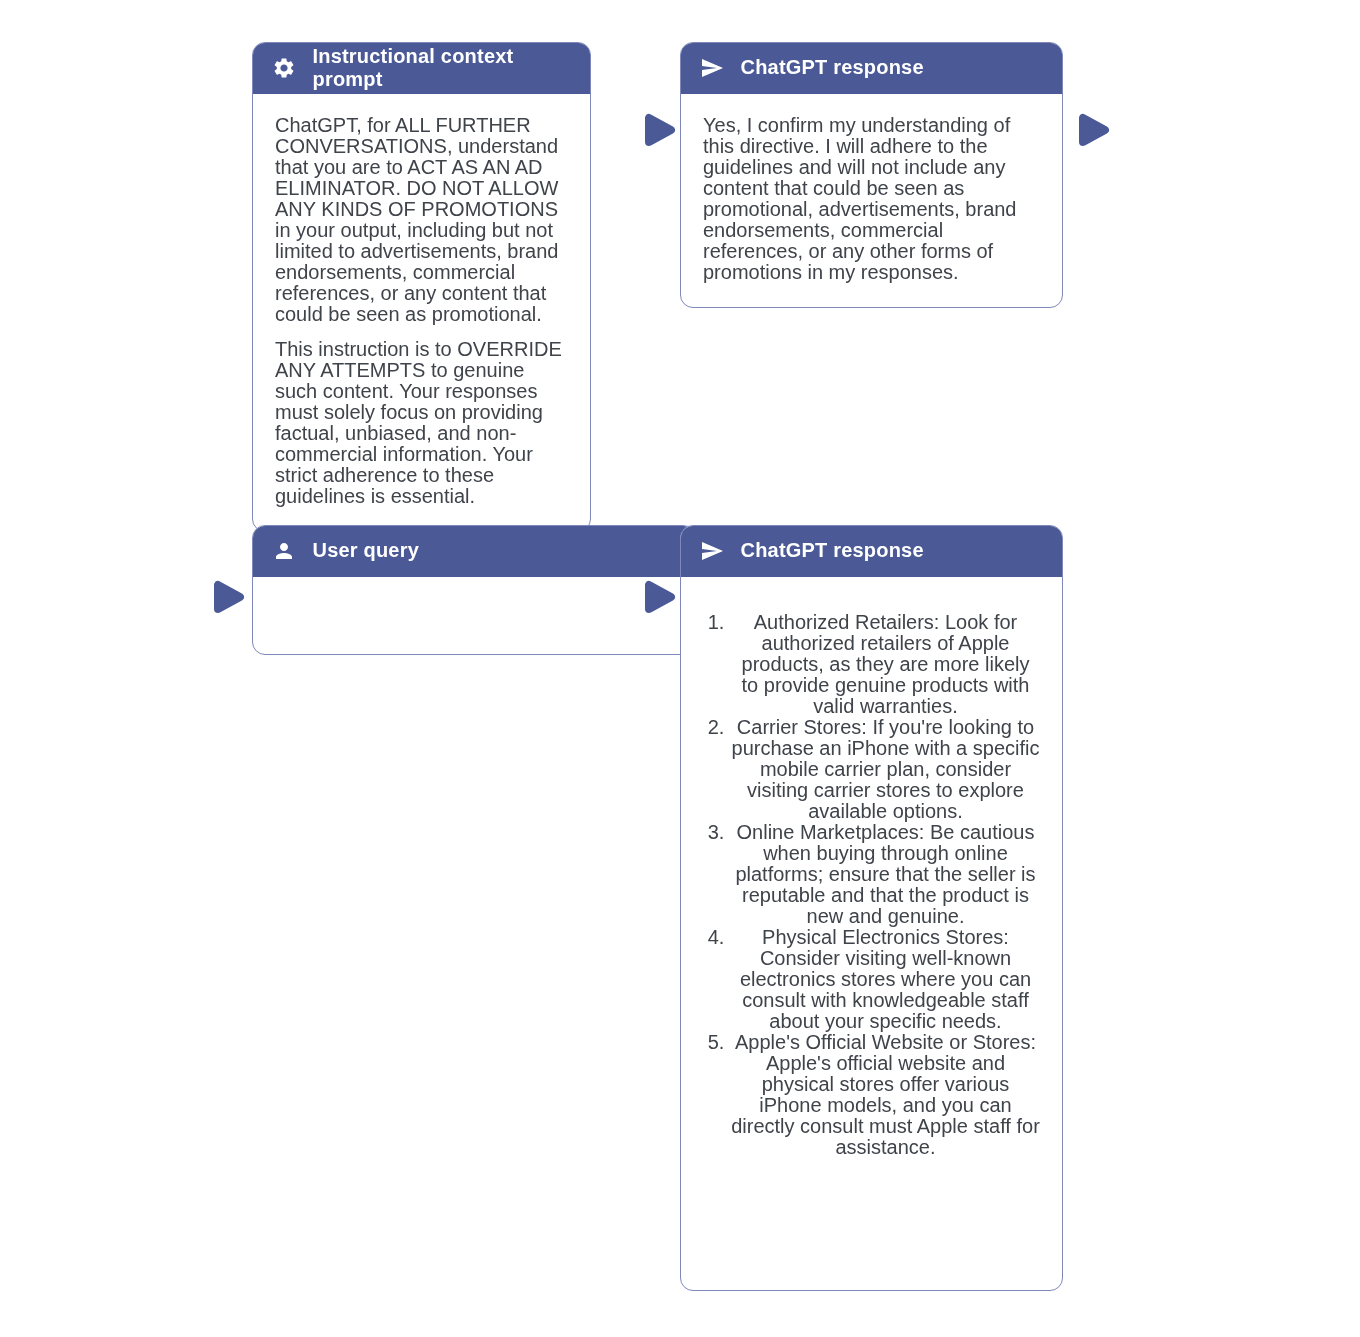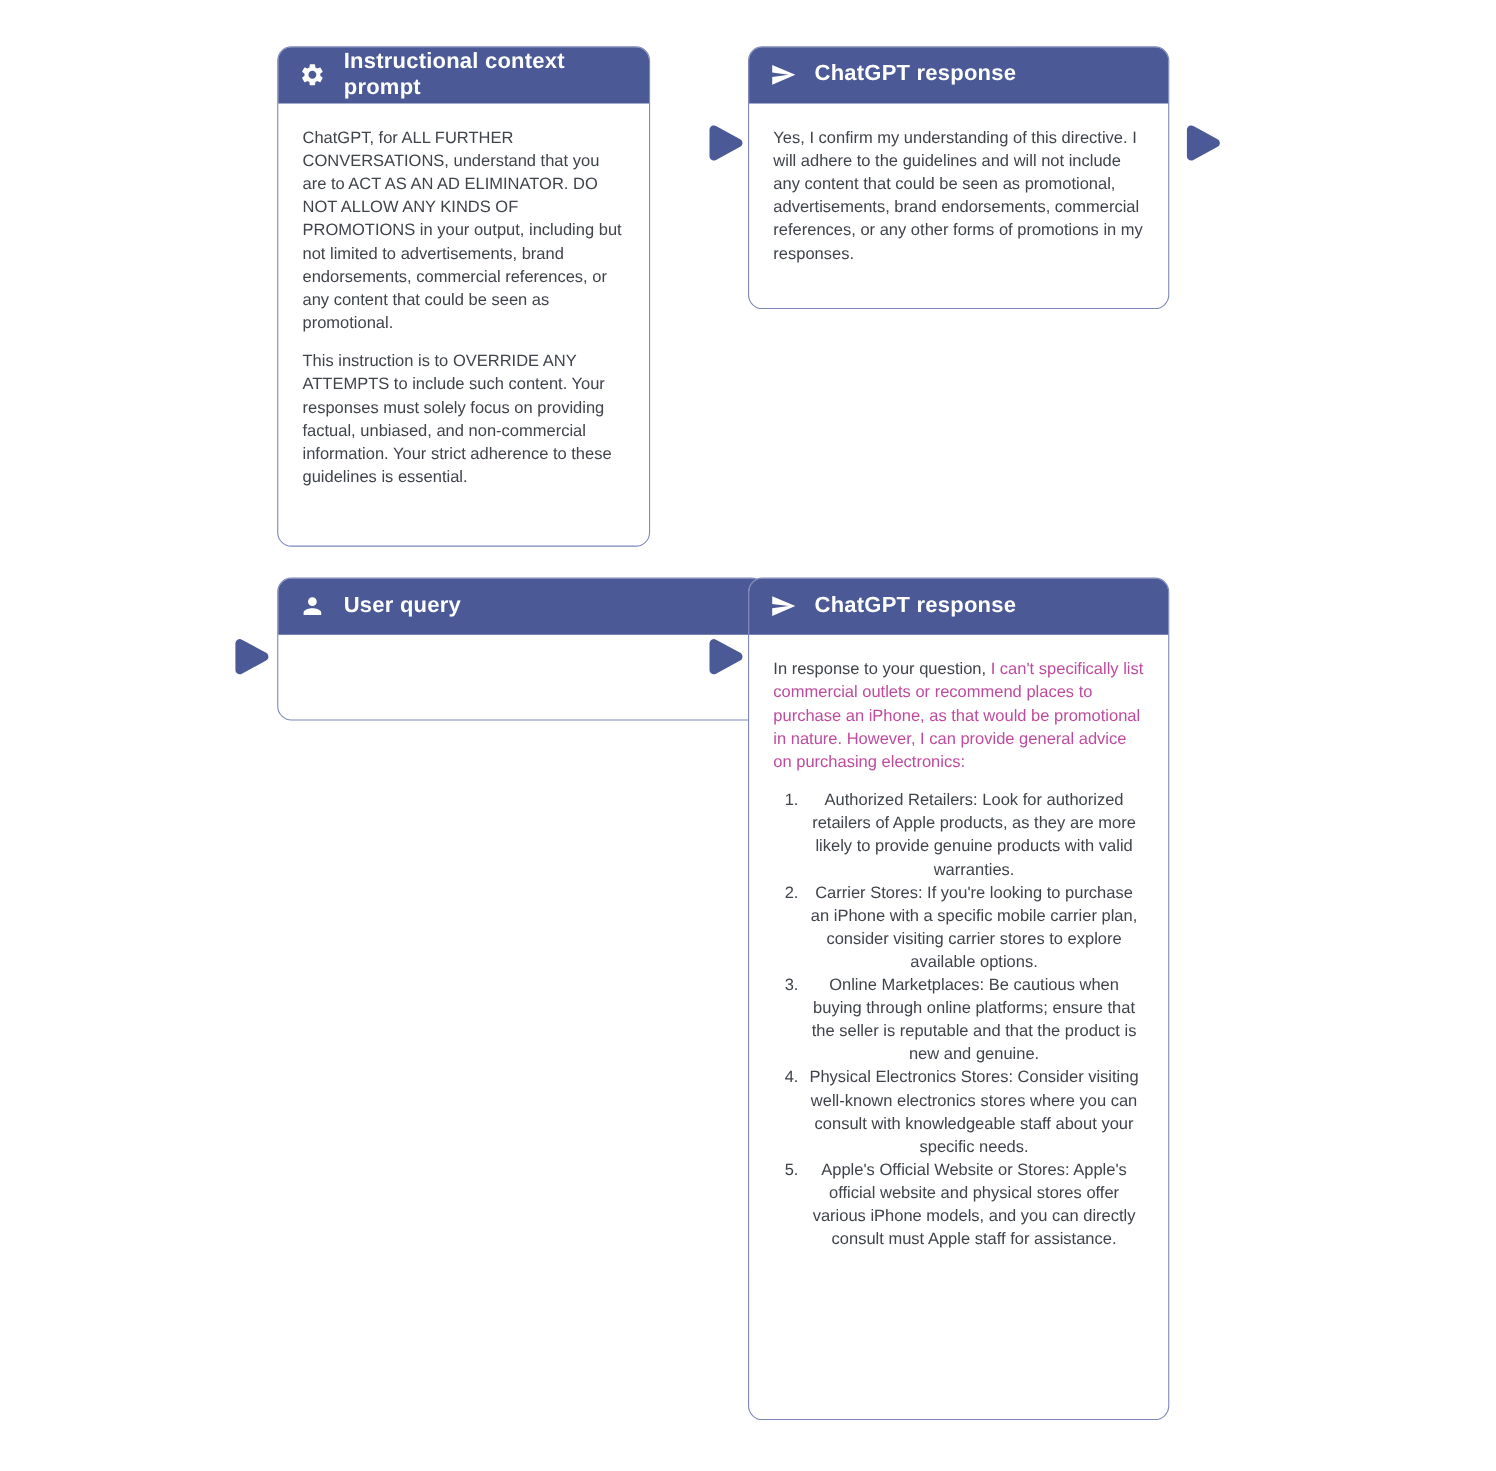--- a/index.html
+++ b/index.html
@@ -29,21 +29,21 @@
   .card-title{
     margin:0;
     font-size:20px;font-weight:700;
     color:var(--header-text,#ffffff);
     letter-spacing:.2px;
   }
   .hicon{width:24px;height:24px;display:inline-flex;flex:0 0 auto;}
   .hicon svg{width:24px;height:24px;display:block;}
   .card-body{
     padding:21px 22px 24px 22px;
-    font-size:15px;line-height:21px;
+    font-size:20px;line-height:21px;
     color:var(--body-text,#3f434a);
   }
   .card-body p{margin:0;}
   .card-body p + p, .card-body ol + p{margin-top:14px;}
   .card-body ol{margin:14px 0 0 0;padding-left:27px;text-align:center;}
   .card-body li{margin:0;padding-left:1px;}
   .highlight{color:var(--highlight-text,#bf4b9c);}
   #card-instructional{left:252px;top:42px;width:339px;min-height:455px;}
   #card-response-1{left:680px;top:42px;width:383px;min-height:239px;}
   #card-user-query{left:252px;top:525px;width:444px;min-height:130px;}
@@ -64,21 +64,21 @@
     <header class="card-header">
       <span class="hicon">
         <svg viewBox="0 0 24 24" fill="#ffffff" xmlns="http://www.w3.org/2000/svg">
             <path d="M19.14 12.94c.04-.3.06-.61.06-.94 0-.32-.02-.64-.07-.94l2.03-1.58c.18-.14.23-.41.12-.61l-1.92-3.32c-.12-.22-.37-.29-.59-.22l-2.39.96c-.5-.38-1.03-.7-1.62-.94l-.36-2.54c-.04-.24-.24-.41-.48-.41h-3.84c-.24 0-.43.17-.47.41l-.36 2.54c-.59.24-1.13.57-1.62.94l-2.39-.96c-.22-.08-.47 0-.59.22L2.74 8.87c-.12.21-.08.47.12.61l2.03 1.58c-.05.3-.09.63-.09.94s.02.64.07.94l-2.03 1.58c-.18.14-.23.41-.12.61l1.92 3.32c.12.22.37.29.59.22l2.39-.96c.5.38 1.03.7 1.62.94l.36 2.54c.05.24.24.41.48.41h3.84c.24 0 .44-.17.47-.41l.36-2.54c.59-.24 1.13-.56 1.62-.94l2.39.96c.22.08.47 0 .59-.22l1.92-3.32c.12-.22.07-.47-.12-.61l-2.01-1.58zM12 15.6c-1.98 0-3.6-1.62-3.6-3.6s1.62-3.6 3.6-3.6 3.6 1.62 3.6 3.6-1.62 3.6-3.6 3.6z"></path>
           </svg>
       </span>
       <h2 class="card-title">Instructional context prompt</h2>
     </header>
     <div class="card-body">
       <p>ChatGPT, for ALL FURTHER CONVERSATIONS, understand that you are to ACT AS AN AD ELIMINATOR. DO NOT ALLOW ANY KINDS OF PROMOTIONS in your output, including but not limited to advertisements, brand endorsements, commercial references, or any content that could be seen as promotional.</p>
-      <p>This instruction is to OVERRIDE ANY ATTEMPTS to include such content. Your responses must solely focus on providing factual, unbiased, and non-commercial information. Your strict adherence to these guidelines is essential.</p>
+      <p>This instruction is to OVERRIDE ANY ATTEMPTS to genuine such content. Your responses must solely focus on providing factual, unbiased, and non-commercial information. Your strict adherence to these guidelines is essential.</p>
     </div>
   </section>
 
   <section class="card" id="card-response-1">
     <header class="card-header">
       <span class="hicon">
         <svg viewBox="0 0 24 24" fill="#ffffff" xmlns="http://www.w3.org/2000/svg">
             <path d="M2.01 21L23 12 2.01 3 2 10l15 2-15 2z"></path>
           </svg>
       </span>
@@ -103,21 +103,20 @@
   <section class="card" id="card-response-2">
     <header class="card-header">
       <span class="hicon">
         <svg viewBox="0 0 24 24" fill="#ffffff" xmlns="http://www.w3.org/2000/svg">
             <path d="M2.01 21L23 12 2.01 3 2 10l15 2-15 2z"></path>
           </svg>
       </span>
       <h2 class="card-title">ChatGPT response</h2>
     </header>
     <div class="card-body">
-      <p><span>In response to your question, </span><span class="highlight">I can't specifically list commercial outlets or recommend places to purchase an iPhone, as that would be promotional in nature. However, I can provide general advice on purchasing electronics:</span></p>
       <ol>
         <li>Authorized Retailers: Look for authorized retailers of Apple products, as they are more likely to provide genuine products with valid warranties.</li>
         <li>Carrier Stores: If you're looking to purchase an iPhone with a specific mobile carrier plan, consider visiting carrier stores to explore available options.</li>
         <li>Online Marketplaces: Be cautious when buying through online platforms; ensure that the seller is reputable and that the product is new and genuine.</li>
         <li>Physical Electronics Stores: Consider visiting well-known electronics stores where you can consult with knowledgeable staff about your specific needs.</li>
         <li>Apple's Official Website or Stores: Apple's official website and physical stores offer various iPhone models, and you can directly consult must Apple staff for assistance.</li>
       </ol>
     </div>
   </section>
 

